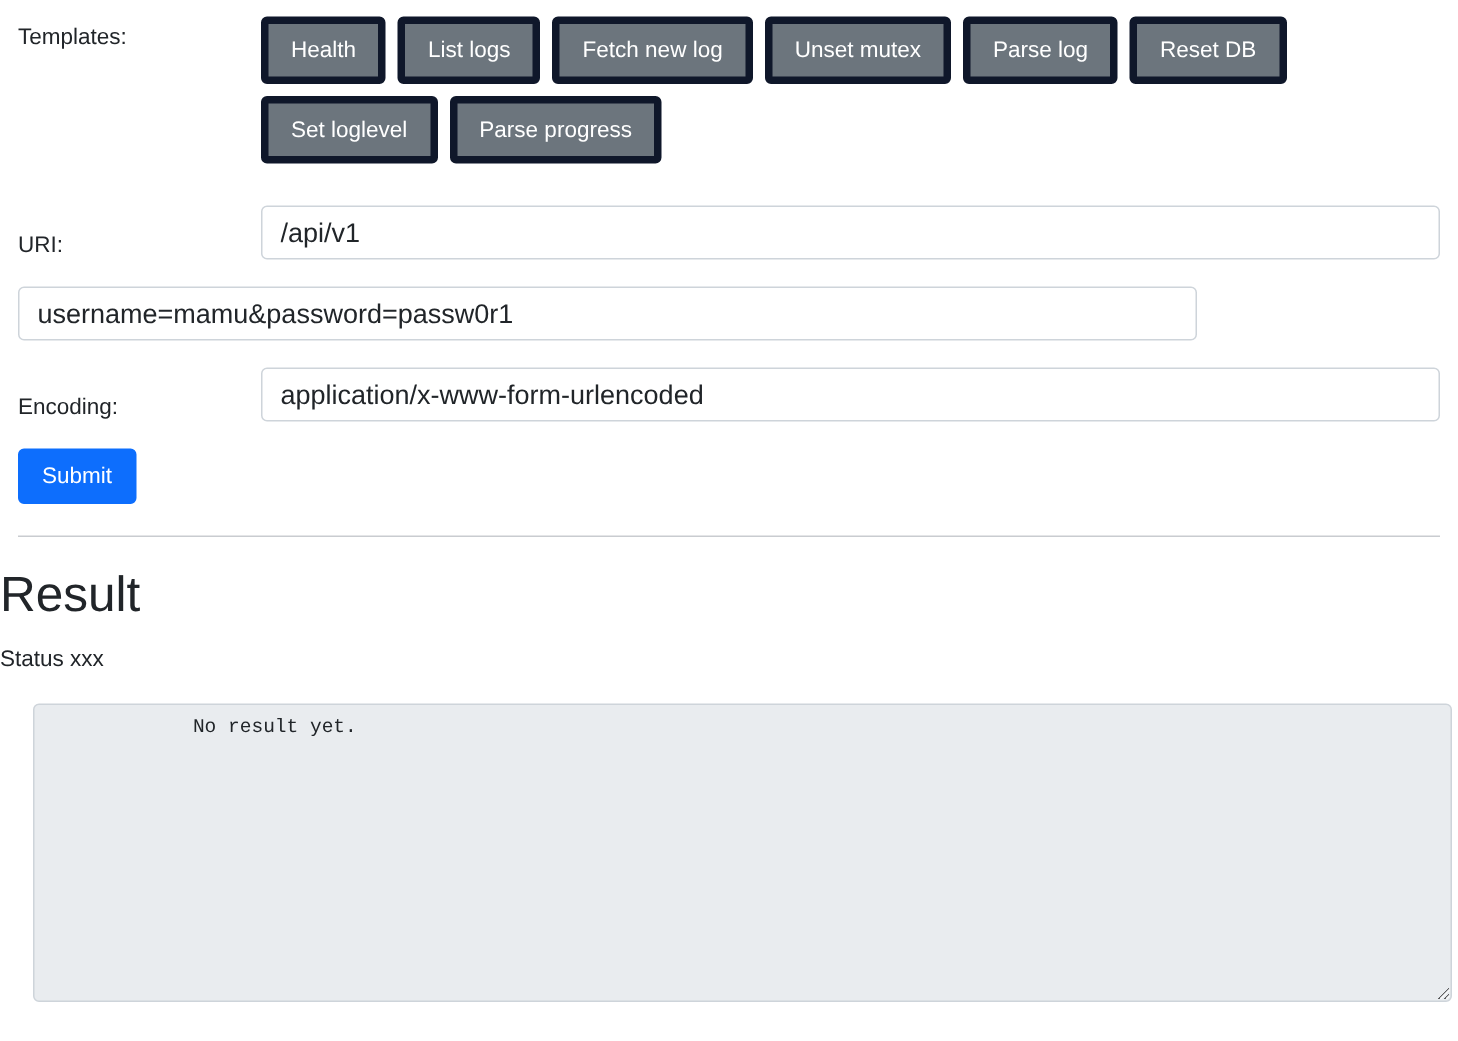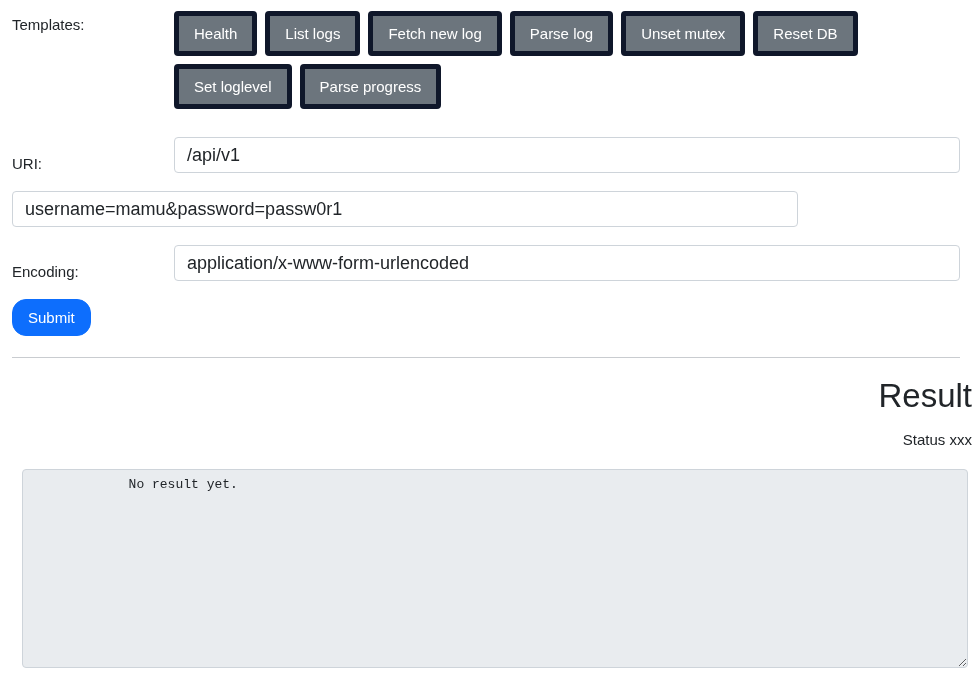--- a/index.html
+++ b/index.html
@@ -94,39 +94,39 @@
   
   .submit-row {
     padding: 0 12px;
     margin-top: 2px;
   }
 
   .btn-submit {
     background: #0d6efd;
     color: #ffffff;
     border: 1px solid #0d6efd;
-    border-radius: 14px;
+    border-radius: 4px;
     font-family: "Liberation Sans", sans-serif;
     font-size: 15px;
     line-height: 19px;
     padding: 8px 15px;
     cursor: pointer;
   }
 
   
   .hr {
     border: 0;
     border-top: 1px solid #c9ccd0;
     margin: 21px 12px 0 12px;
     height: 0;
   }
 
   
   .result-head {
-    text-align: right;
+    text-align: left;
     margin-top: 18px;
   }
 
   .result-title {
     font-size: 33px;
     font-weight: 400;
     line-height: 40px;
     color: #212529;
     margin: 0;
   }
@@ -169,22 +169,22 @@
 
   <div class="form-area">
 
     <div class="form-row row-templates">
       <div class="form-label">Templates:</div>
       <div class="form-control-col">
         <div class="btn-wrap">
           <button class="btn-template">Health</button>
           <button class="btn-template">List logs</button>
           <button class="btn-template">Fetch new log</button>
+          <button class="btn-template">Unset mutex</button>
           <button class="btn-template">Parse log</button>
-          <button class="btn-template">Unset mutex</button>
           <button class="btn-template">Reset DB</button>
           <button class="btn-template">Set loglevel</button>
           <button class="btn-template">Parse progress</button>
         </div>
       </div>
     </div>
 
     <div class="form-row field-block" style="margin-top:26px;">
       <div class="form-label">URI:</div>
       <div class="form-control-col">

